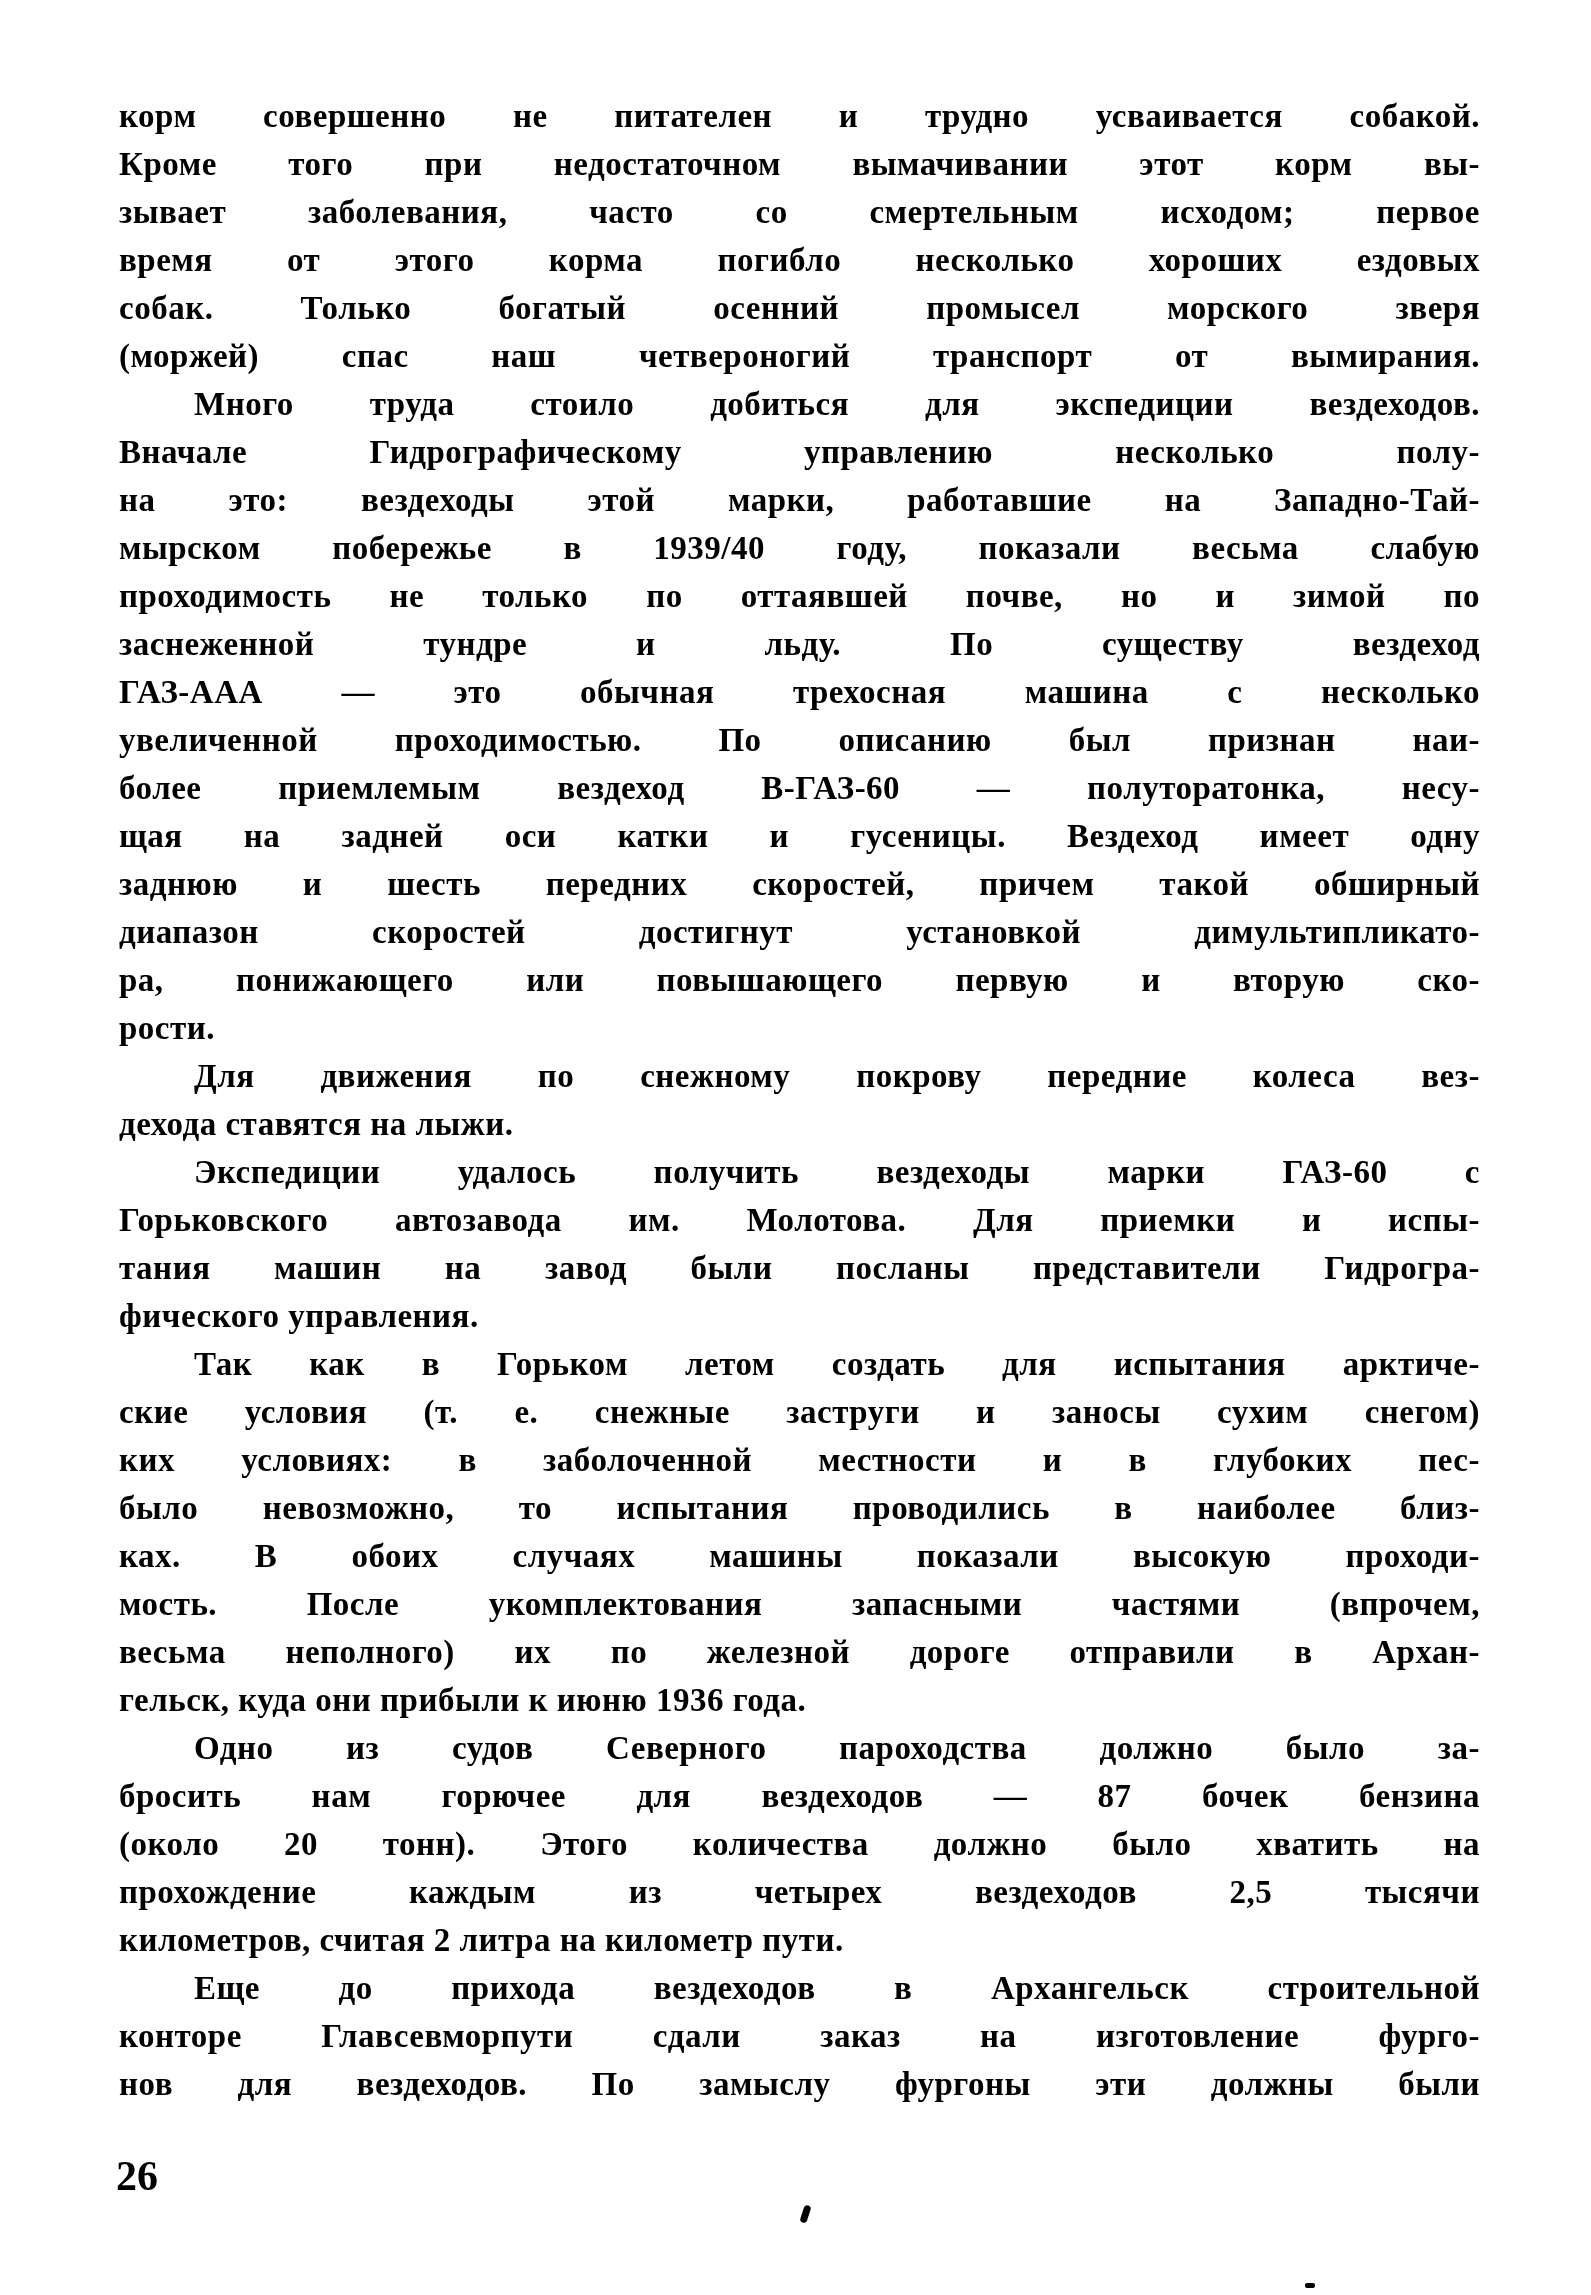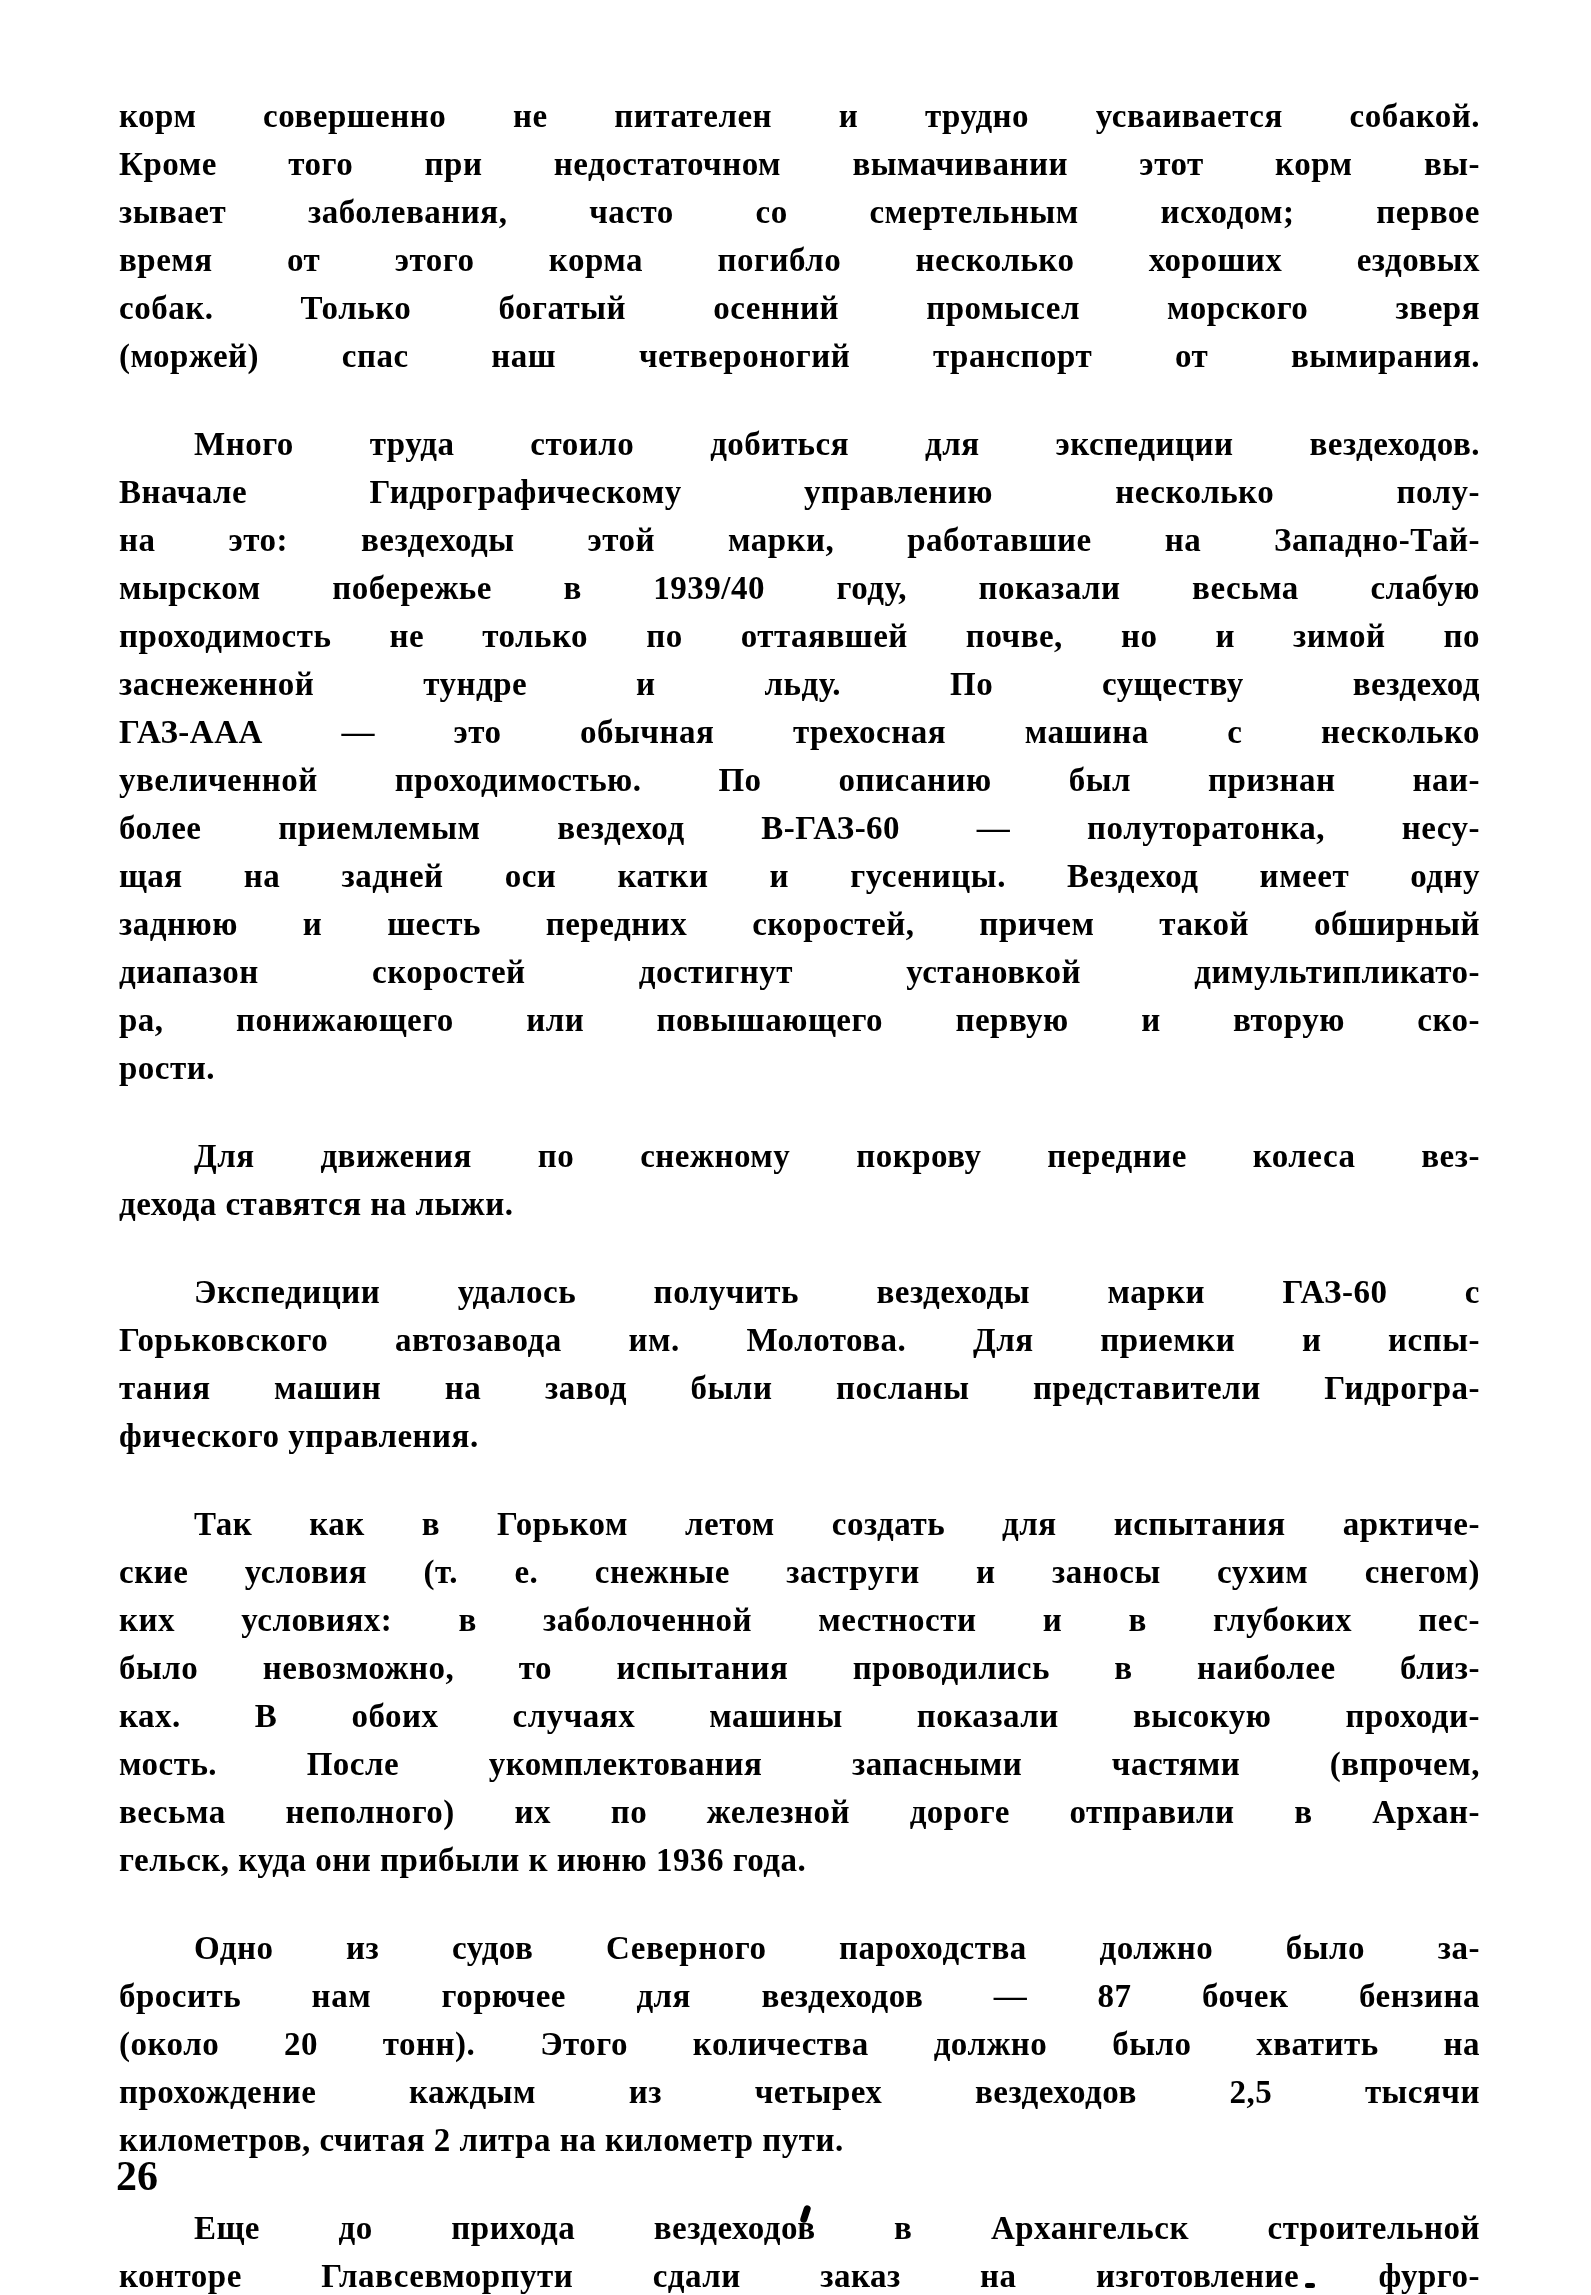--- a/index.html
+++ b/index.html
@@ -28,21 +28,20 @@
     line-height: 48px;
     font-weight: 700;
     letter-spacing: 0.5px;
     white-space: normal;
     text-align: justify;
     text-align-last: justify;
     text-justify: inter-word;
   }
   .ln.ind {
     text-indent: 75px;
-    margin-top: 40px;
   }
   .ln.end {
     text-align-last: left;
     font-family: Liberation Serif, serif;
   }
   .page-number {
     position: absolute;
     left: 116px;
     top: 2155px;
     font-size: 42px;

